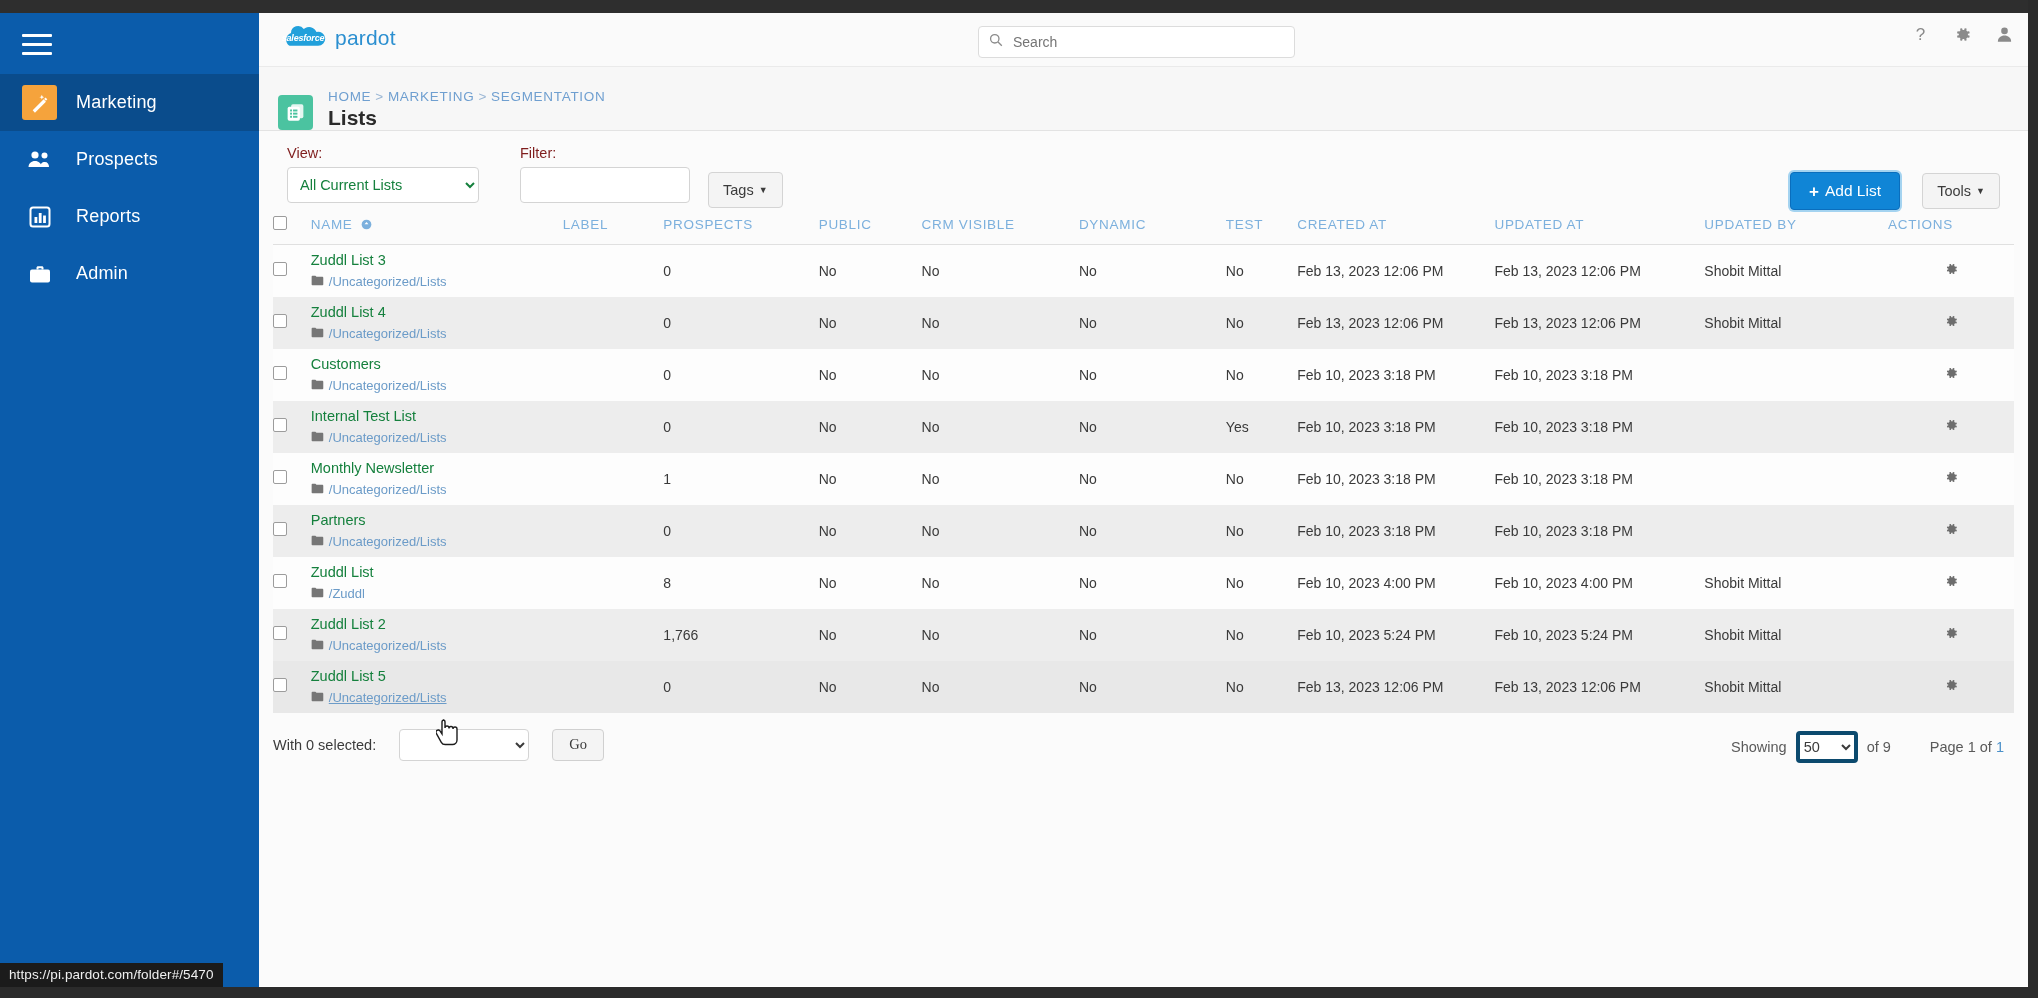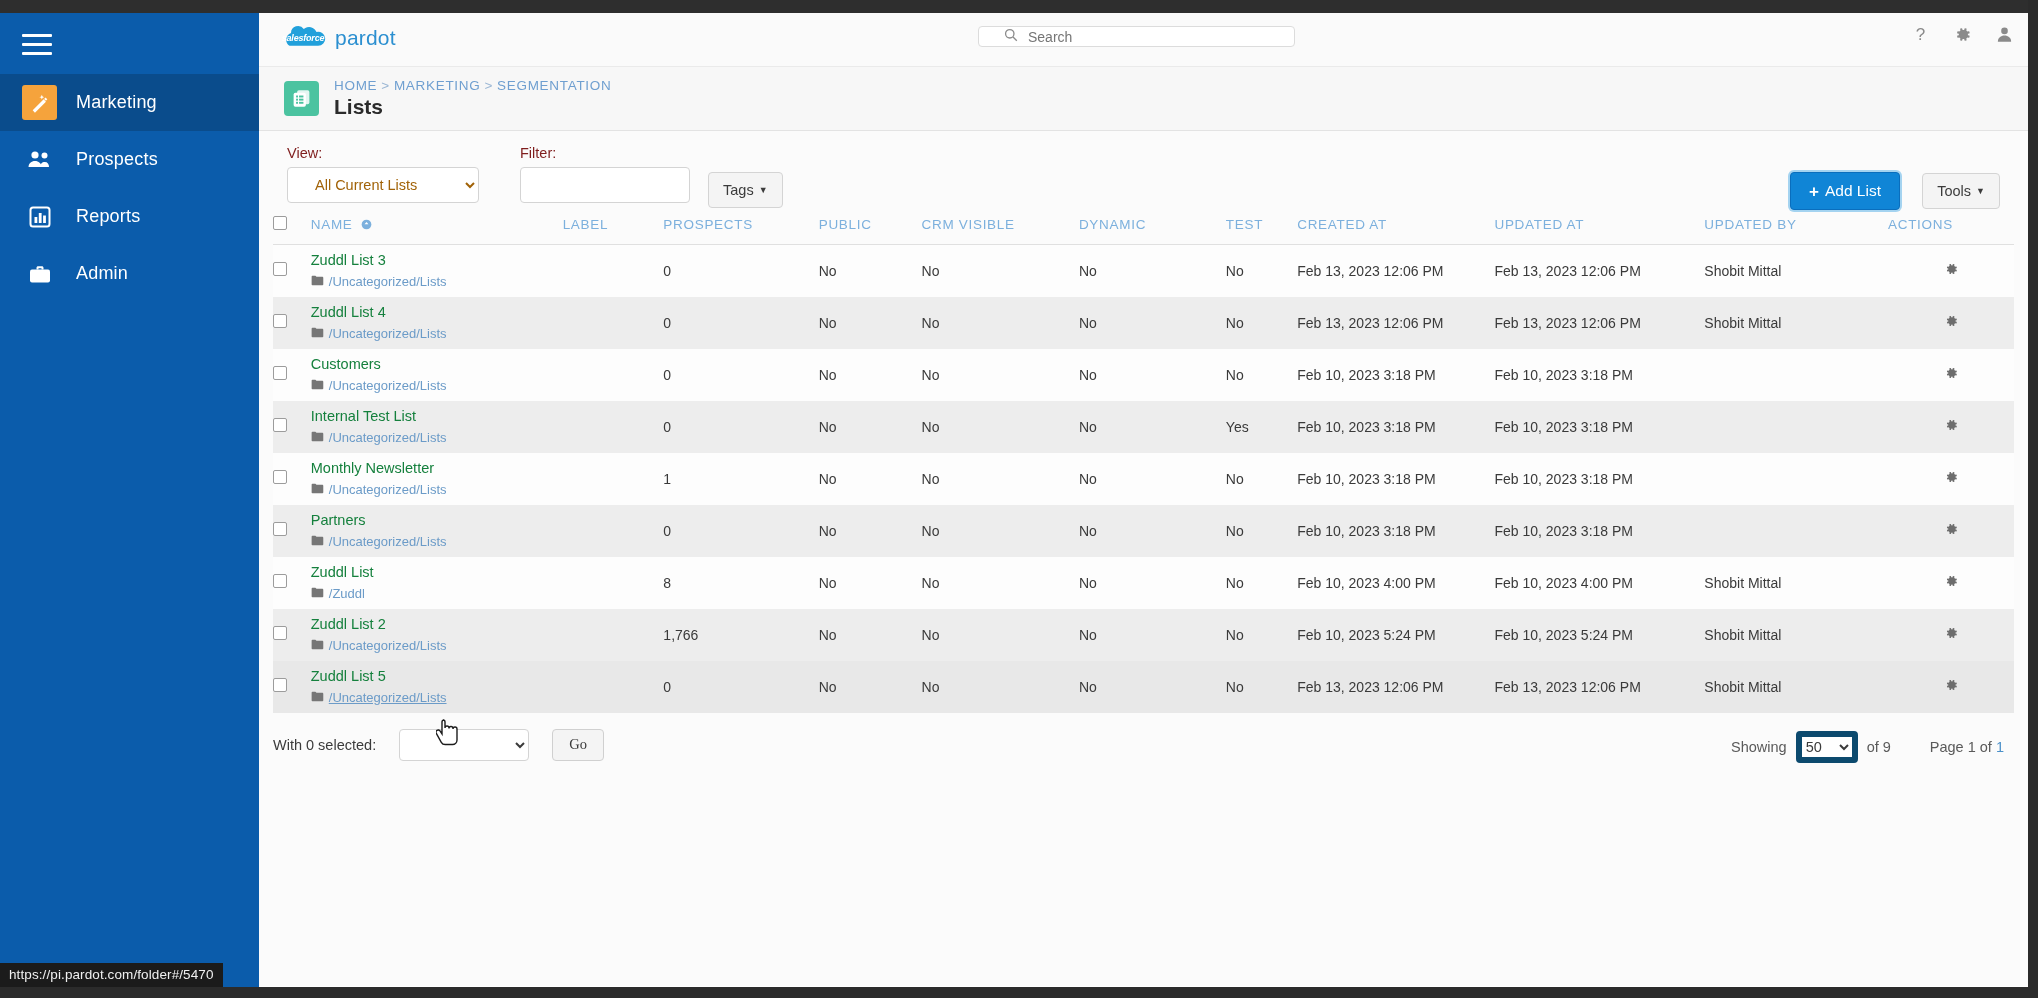--- a/index.html
+++ b/index.html
@@ -91,45 +91,45 @@
   }
   .cloud-text {
     font-size: 9px; color: #ffffff; font-style: italic; font-weight: bold;
     position: relative; z-index: 2; letter-spacing: -.2px;
   }
   .logo-word {
     font-size: 21px; color: #2b8fd0; letter-spacing: .2px;
   }
   .search-wrap {
     position: absolute; left: 719px; top: 13px;
-    width: 317px; height: 21px;
+    width: 317px; height: 32px;
     border: 1px solid #dcdcdc; border-radius: 4px; background: #ffffff;
-    display: flex; align-items: center; padding: 0 25px;
+    display: flex; align-items: center; padding: 0 10px;
   }
   .search-icon-svg { flex: 0 0 auto; margin-right: 8px; }
   .search-input {
     border: none; outline: none; background: transparent;
     font-family: "Liberation Sans", sans-serif;
     font-size: 14px; color: #706e6b; width: 100%;
   }
   .search-input::placeholder { color: #757575; }
   .topbar-icons {
     position: absolute; right: 14px; top: 12px;
     display: flex; align-items: center; gap: 23px;
   }
   .ticon { cursor: pointer; color: #8a8a8a; display: flex; align-items: center; }
 
   
   .page-head {
     position: relative;
     height: 64px;
     background: #f7f7f7;
     border-bottom: 1px solid #e3e3e3;
-    display: flex; align-items: center;
-    padding-left: 25px;
+    display: flex; align-items: flex-end;
+    padding-left: 19px;
   }
   .page-icon {
     width: 35px; height: 35px; background: #4bc3a0; border-radius: 4px;
     display: flex; align-items: center; justify-content: center;
     flex: 0 0 auto; margin-right: 15px;
   }
   .crumbs {
     font-size: 13.5px; color: #6f9fd0; letter-spacing: .7px;
     margin-bottom: 2px;
   }
@@ -150,22 +150,22 @@
     position: absolute; display: flex; flex-direction: column;
   }
   .field-label {
     font-size: 14.5px; color: #7f1d1d; margin-bottom: 6px;
   }
   .view-select {
     width: 192px; height: 36px;
     border: 1px solid #d4d4d4; border-radius: 4px;
     background: #ffffff;
     font-family: "Liberation Sans", sans-serif;
-    font-size: 14.5px; color: #a16207;
-    padding: 0 23px;
+    font-size: 14.5px; color: #15803d;
+    padding: 0 8px;
     cursor: pointer;
   }
   .filter-input {
     width: 170px; height: 36px;
     border: 1px solid #d4d4d4; border-radius: 4px;
     background: #ffffff;
     font-family: "Liberation Sans", sans-serif;
     font-size: 14.5px; color: #3b3b3b; padding: 0 8px; outline: none;
   }
   .btn {
@@ -242,21 +242,21 @@
     height: 32px; padding: 0 16px; border: 1px solid #d0d0d0;
     background: #f4f4f4; color: #3b3b3b; border-radius: 4px;
     font-size: 14.5px; cursor: pointer; font-family: Liberation Serif, serif;
   }
   .foot-right {
     position: absolute; right: 10px; top: 12px;
     display: flex; align-items: center; gap: 9px;
     font-size: 14.5px; color: #5a5a5a;
   }
   .page-select {
-    width: 62px; height: 32px; border: 6px solid #0c4a6e; border-radius: 4px;
+    width: 62px; height: 32px; border: 4px solid #0c4a6e; border-radius: 4px;
     background: #ffffff; font-family: "Liberation Sans", sans-serif;
     font-size: 14.5px; color: #3b3b3b; cursor: pointer;
   }
   .page-num { color: #4a90c9; }
 
   
   .statusbar {
     position: absolute; left: 0; bottom: 11px;
     background: #1b1b1b; color: #f0f0f0;
     font-size: 13.5px; padding: 4px 9px 5px 9px;

